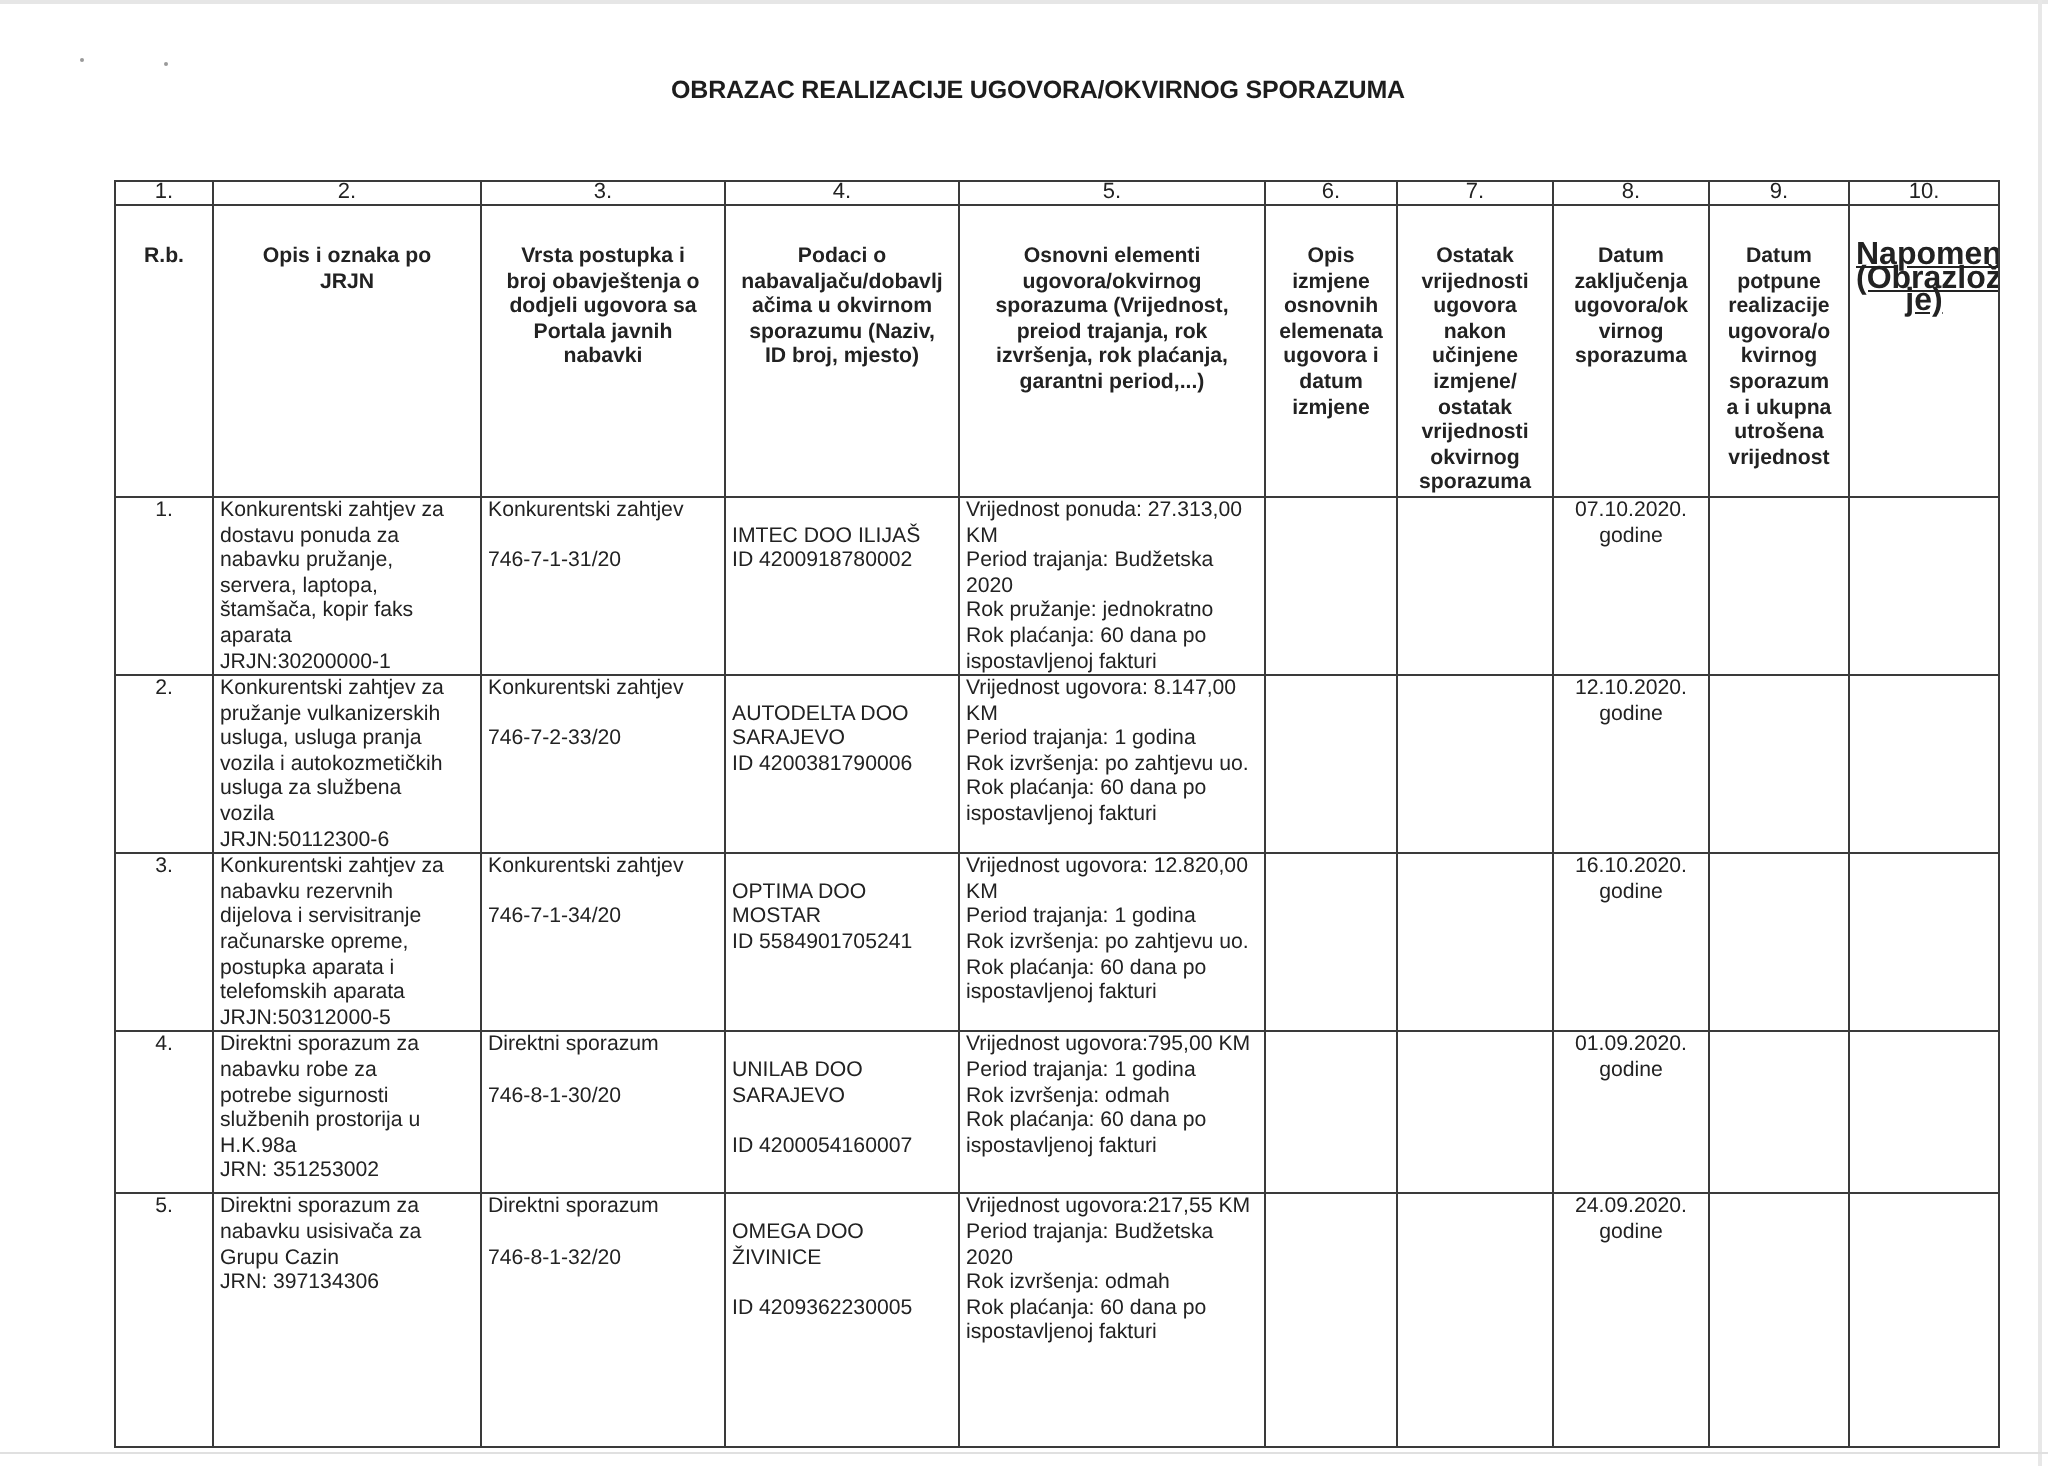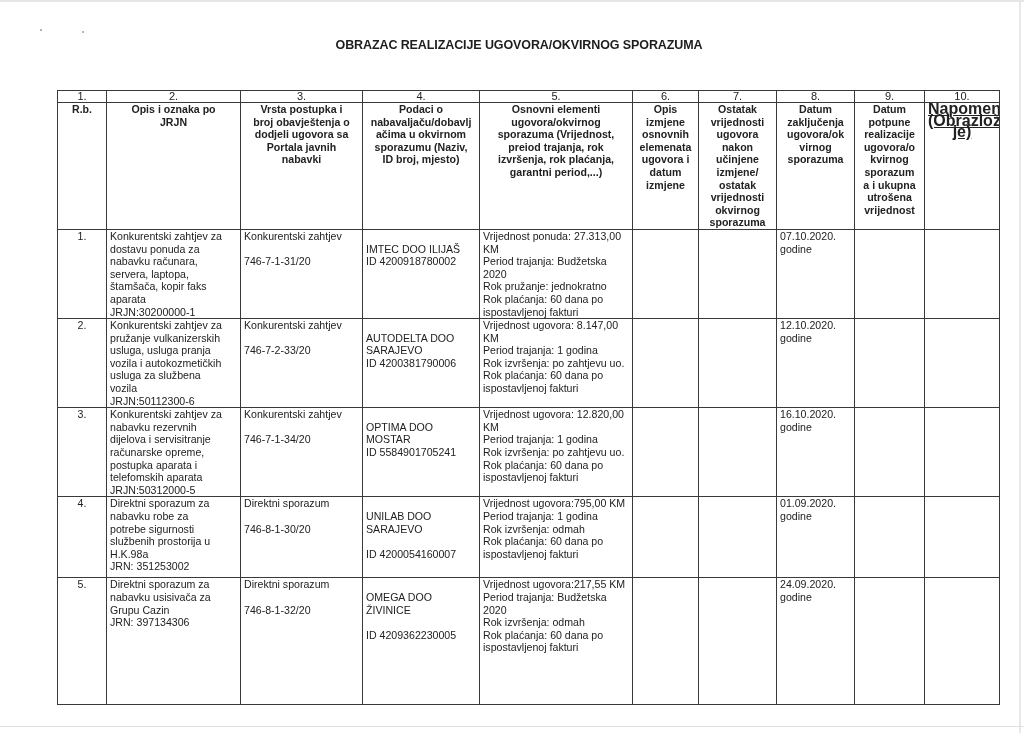--- a/index.html
+++ b/index.html
@@ -73,28 +73,28 @@
       font-weight: normal;
       font-size: 11px;
       height: 11px;
       line-height: 11px;
       text-align: center;
       padding: 0;
     }
     tr.head-row th {
       font-weight: bold;
       height: 123px;
-      padding-top: 0;
+      padding-top: 19px;
       font-size: 10.6px;
       line-height: 12.6px;
     }
     tr.head-row th.small { font-size: 16px; line-height: 11.5px; text-decoration: underline; }
     .rb-cell { text-align: center; }
     .just { text-align: justify; text-align-last: left; }
-    .center { }
+    .center { text-align: center; }
     .cell-line { display: block; white-space: pre-wrap; }
     .spacer { display: block; height: 12.6px; }
     .r1 td { height: 86px; }
     .r2 td { height: 84px; }
     .r3 td { height: 84px; }
     .r4 td { height: 80px; }
     .r5 td { height: 126px; }
   </style>
 </head>
 <body>
@@ -208,21 +208,21 @@
           <span class="cell-line">je)</span>
         </th>
     </tr>
   </thead>
   <tbody id="rows-body">
       <tr class="r1">
         <td class="rb-cell">1.</td>
         <td class="just">
           <span class="cell-line">Konkurentski zahtjev za</span>
           <span class="cell-line">dostavu ponuda za</span>
-          <span class="cell-line">nabavku računara,</span>
+          <span class="cell-line">nabavku pružanje,</span>
           <span class="cell-line">servera, laptopa,</span>
           <span class="cell-line">štamšača, kopir faks</span>
           <span class="cell-line">aparata</span>
           <span class="cell-line">JRJN:30200000-1</span>
         </td>
         <td>
           <span class="cell-line">Konkurentski zahtjev</span>
           <span class="spacer"></span>
           <span class="cell-line">746-7-1-31/20</span>
         </td>

